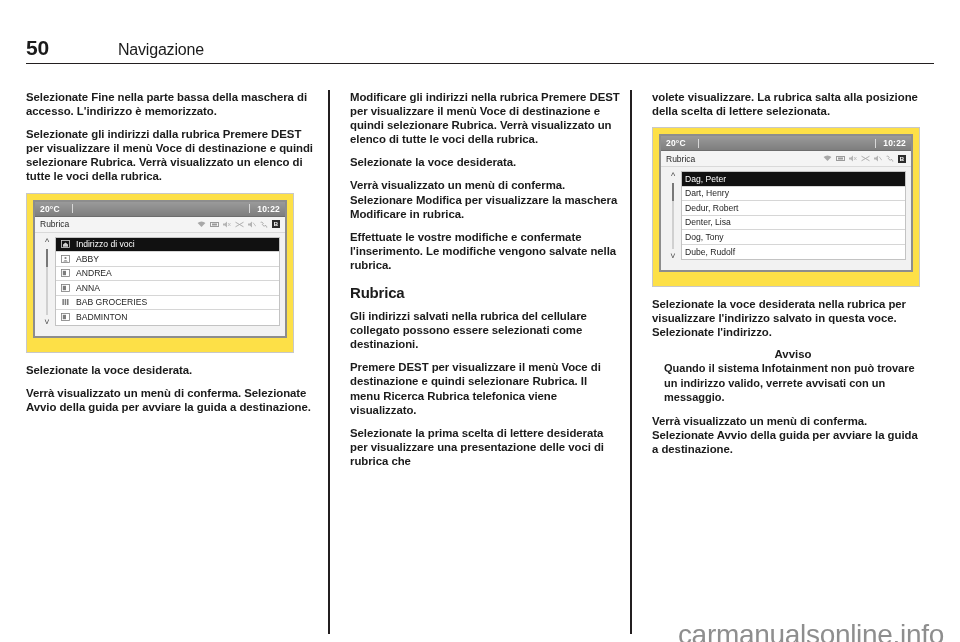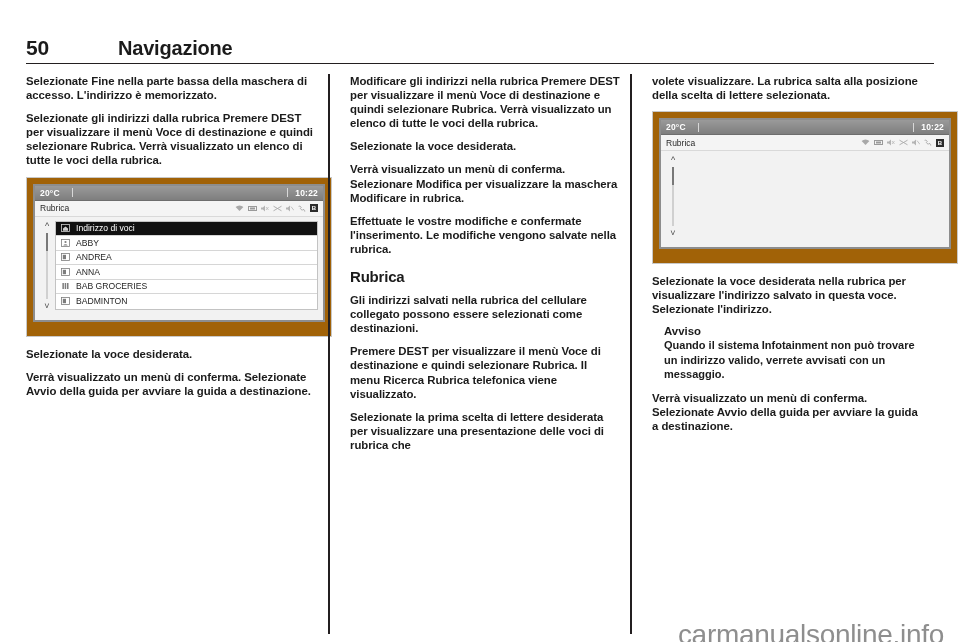--- a/index.html
+++ b/index.html
@@ -26,33 +26,34 @@
     padding-bottom: 3px;
     margin-bottom: 10px;
   }
   .pg-num {
     font-size: 21px;
     font-weight: bold;
     letter-spacing: -0.2px;
     width: 92px;
   }
   .pg-title {
-    font-size: 20px;
-    font-weight: bold;
+    font-size: 16px;
+    font-weight: normal;
     letter-spacing: -0.2px;
   }
   
   .columns {
     display: flex;
     height: 560px;
     position: relative;
   }
   .col {
     width: 292px;
     position: relative;
+    margin-top: 16px;
   }
   .col + .col { margin-left: 10px; padding-left: 22px; }
   .col-divider {
     position: absolute;
     top: 0; bottom: 0; left: 0;
     width: 1.5px;
     background: #231f20;
   }
   p.t {
     margin: 0 0 9px 0;
@@ -68,31 +69,32 @@
     letter-spacing: -0.2px;
   }
   .note {
     margin: 4px 0 10px 0;
     padding-left: 12px;
   }
   .note-title {
     font-size: 11.4px;
     font-weight: bold;
     margin: 0 0 1px 0;
+    text-align: center;
   }
   .note-body {
     font-size: 11px;
     line-height: 14.1px;
     font-weight: bold;
     margin: 0;
   }
   
   .shot {
-    width: 306px;
-    background: #a16207;
+    width: 268px;
+    background: #fde047;
     border: 1px solid #c8c8c8;
     margin: 6px 0 10px 0;
     padding: 6px 6px 14px 6px;
   }
   .shot-inner {
     border: 2px solid #8d8d8d;
     background: #f2f2f2;
   }
   .sb-status {
     height: 15px;
@@ -426,20 +428,40 @@
             </span>
           </div>
           <div class="list-area">
             <div class="scroller">
               <span class="arrow">^</span>
               <span class="track">
                   <span class="thumb"></span>
                 </span>
               <span class="arrow">˅</span>
             </div>
+            <div class="rows">
+              <div class="row sel">
+                <span class="lbl">Dag, Peter</span>
+              </div>
+              <div class="row">
+                <span class="lbl">Dart, Henry</span>
+              </div>
+              <div class="row">
+                <span class="lbl">Dedur, Robert</span>
+              </div>
+              <div class="row">
+                <span class="lbl">Denter, Lisa</span>
+              </div>
+              <div class="row">
+                <span class="lbl">Dog, Tony</span>
+              </div>
+              <div class="row">
+                <span class="lbl">Dube, Rudolf</span>
+              </div>
+            </div>
           </div>
         </div>
       </div>
 
       <p class="t">Selezionate la voce desiderata nella rubrica per visualizzare l'indirizzo salvato in questa voce. Selezionate l'indirizzo.</p>
 
       <div class="note">
         <p class="note-title">Avviso</p>
         <p class="note-body">Quando il sistema Infotainment non può trovare un indirizzo valido, verrete avvisati con un messaggio.</p>
       </div>

